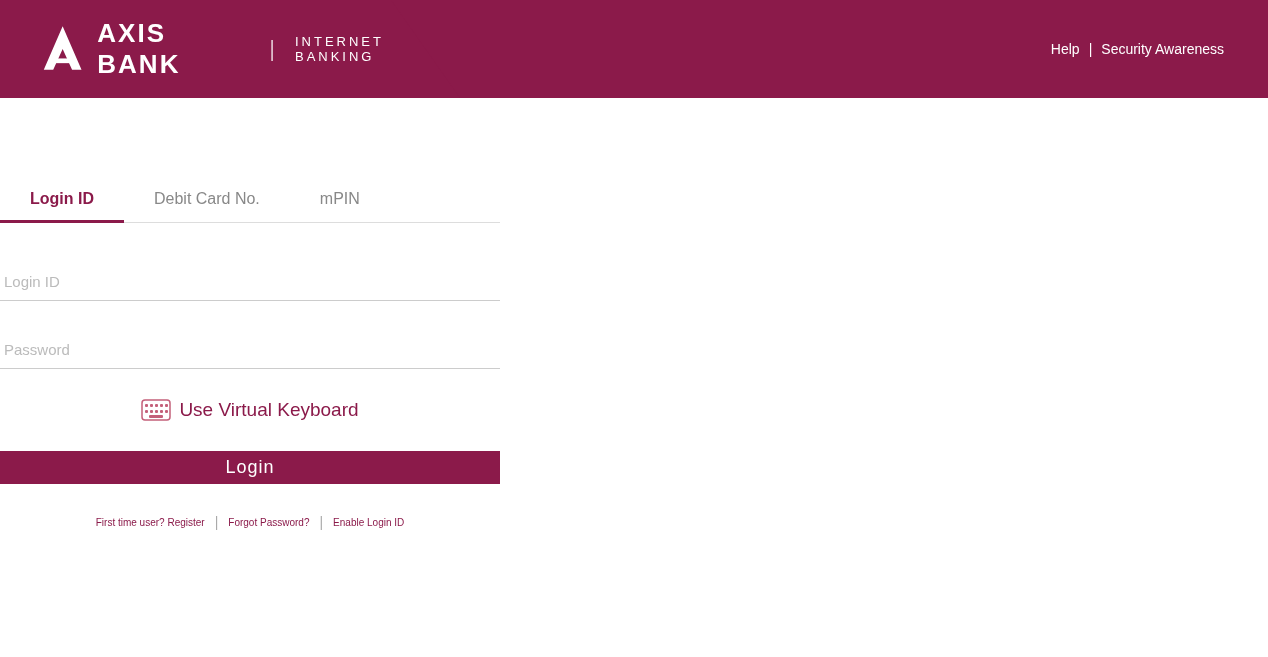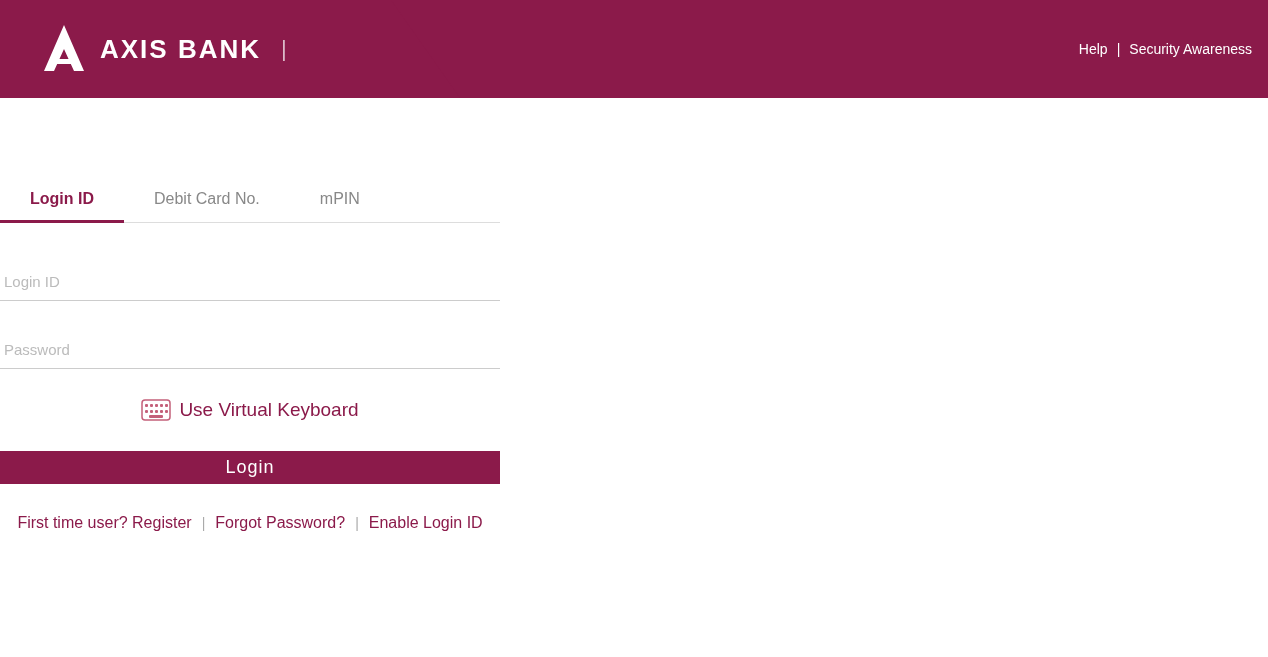--- a/index.html
+++ b/index.html
@@ -16,21 +16,21 @@
       overflow: hidden;
     }
 
     
     .header {
       background: #8b1a4a;
       height: 98px;
       display: flex;
       align-items: center;
       justify-content: flex-end;
-      padding: 0 16px;
+      padding: 0 44px;
       position: relative;
     }
 
     .logo-badge {
       background: #8b1a4a;
       clip-path: polygon(0 0, 85% 0, 100% 100%, 0 100%);
       width: 460px;
       height: 98px;
       position: absolute;
       left: 0;
@@ -155,21 +155,21 @@
     .bottom-links {
       display: flex;
       align-items: center;
       justify-content: center;
       gap: 10px;
     }
 
     .bottom-link {
       color: #8b1a4a;
       text-decoration: none;
-      font-size: 16px;
+      font-size: 10px;
     }
 
     .bottom-separator {
       color: #aaa;
       font-size: 14px;
     }
 
     
     .keyboard-svg {
       width: 30px;
@@ -182,20 +182,21 @@
 <div class="header">
   <div class="logo-badge">
     <div class="logo-shape-wrap">
 
       <svg width="48" height="52" viewBox="0 0 48 52" fill="none" xmlns="http://www.w3.org/2000/svg">
         <polygon points="24,2 4,48 14,48 24,26 34,48 44,48" fill="white"></polygon>
         <rect x="10" y="36" width="28" height="5" fill="white"></rect>
       </svg>
       <span style="color:white;font-size:26px;font-weight:bold;letter-spacing:2px;">AXIS BANK</span>
       <span style="color:white;font-size:22px;margin:0 8px;opacity:0.7;">|</span>
+      <span style="color:white;font-size:13px;letter-spacing:3px;">INTERNET BANKING</span>
     </div>
   </div>
 
   <div class="header-right">
     <a class="header-link" href="#">Help</a>
     <span class="header-separator">|</span>
     <a class="header-link" href="#">Security Awareness</a>
   </div>
 </div>
 

